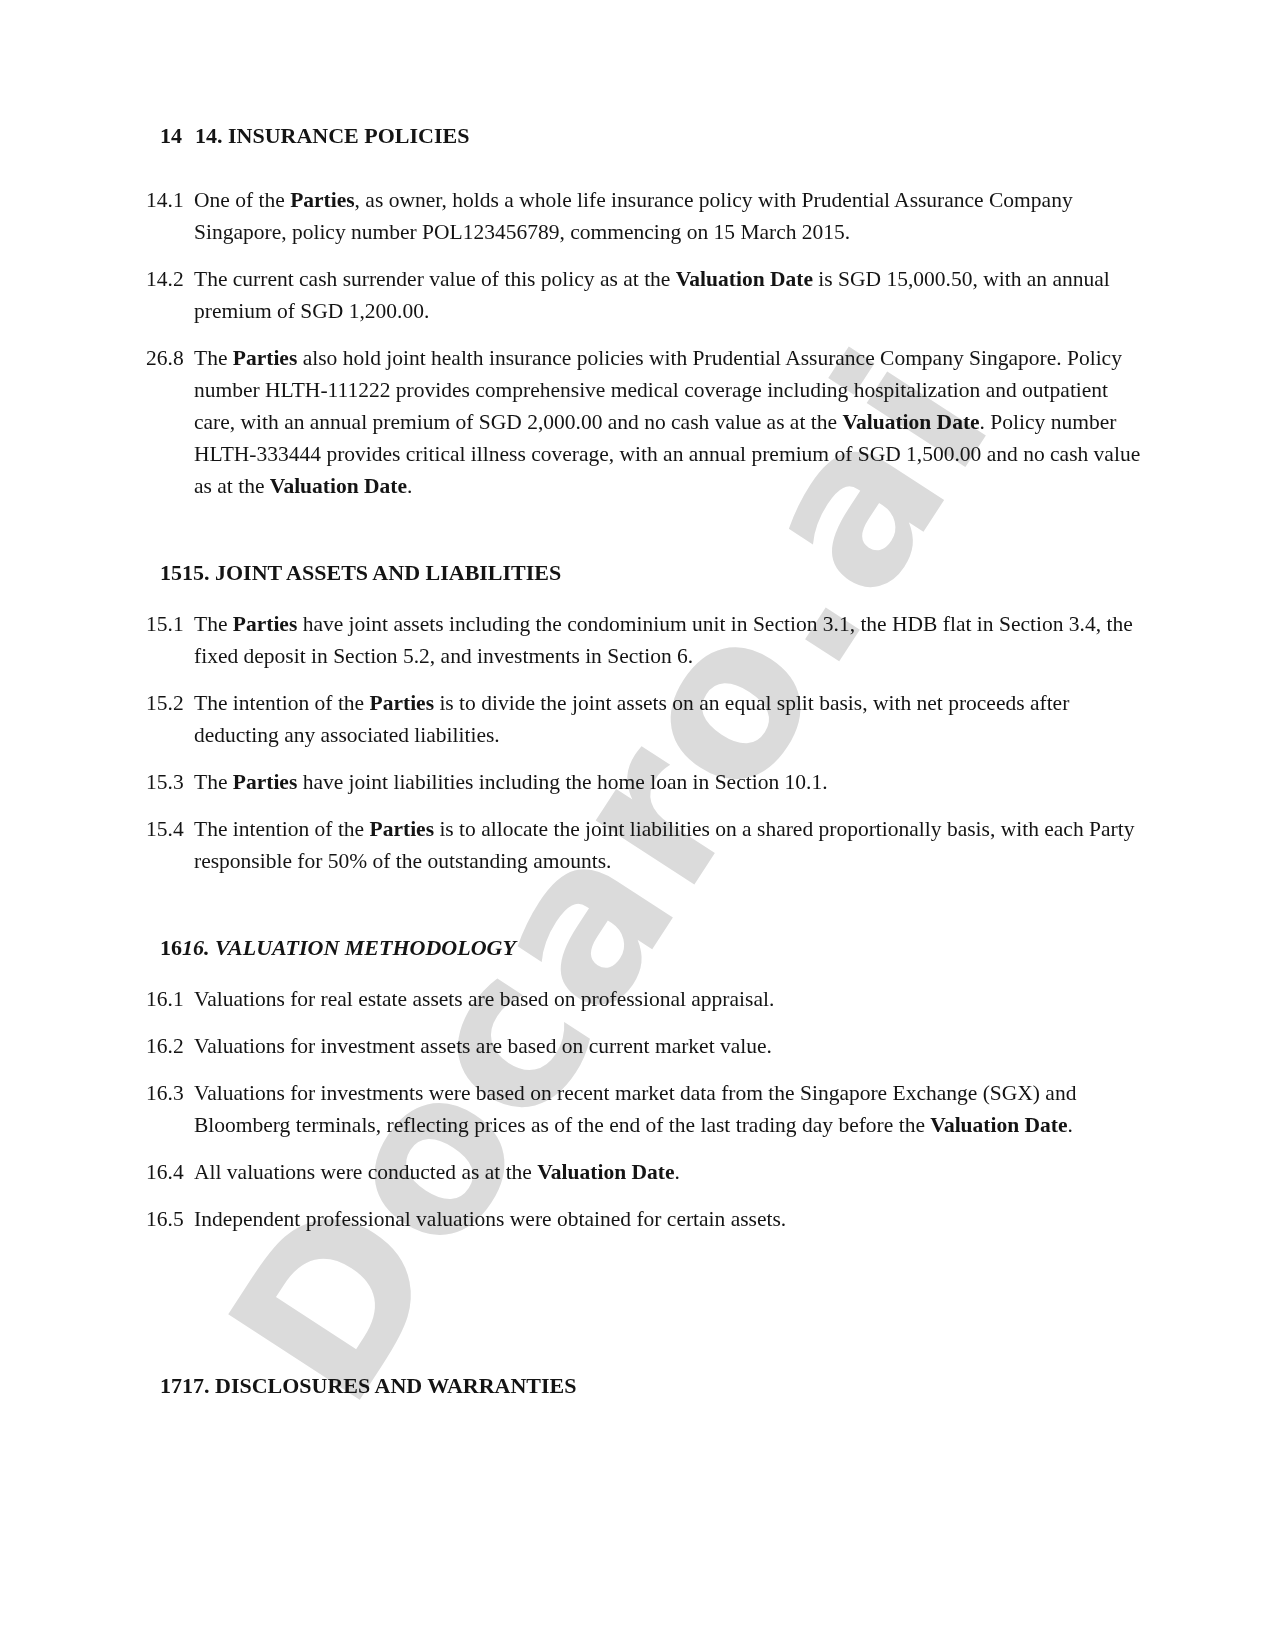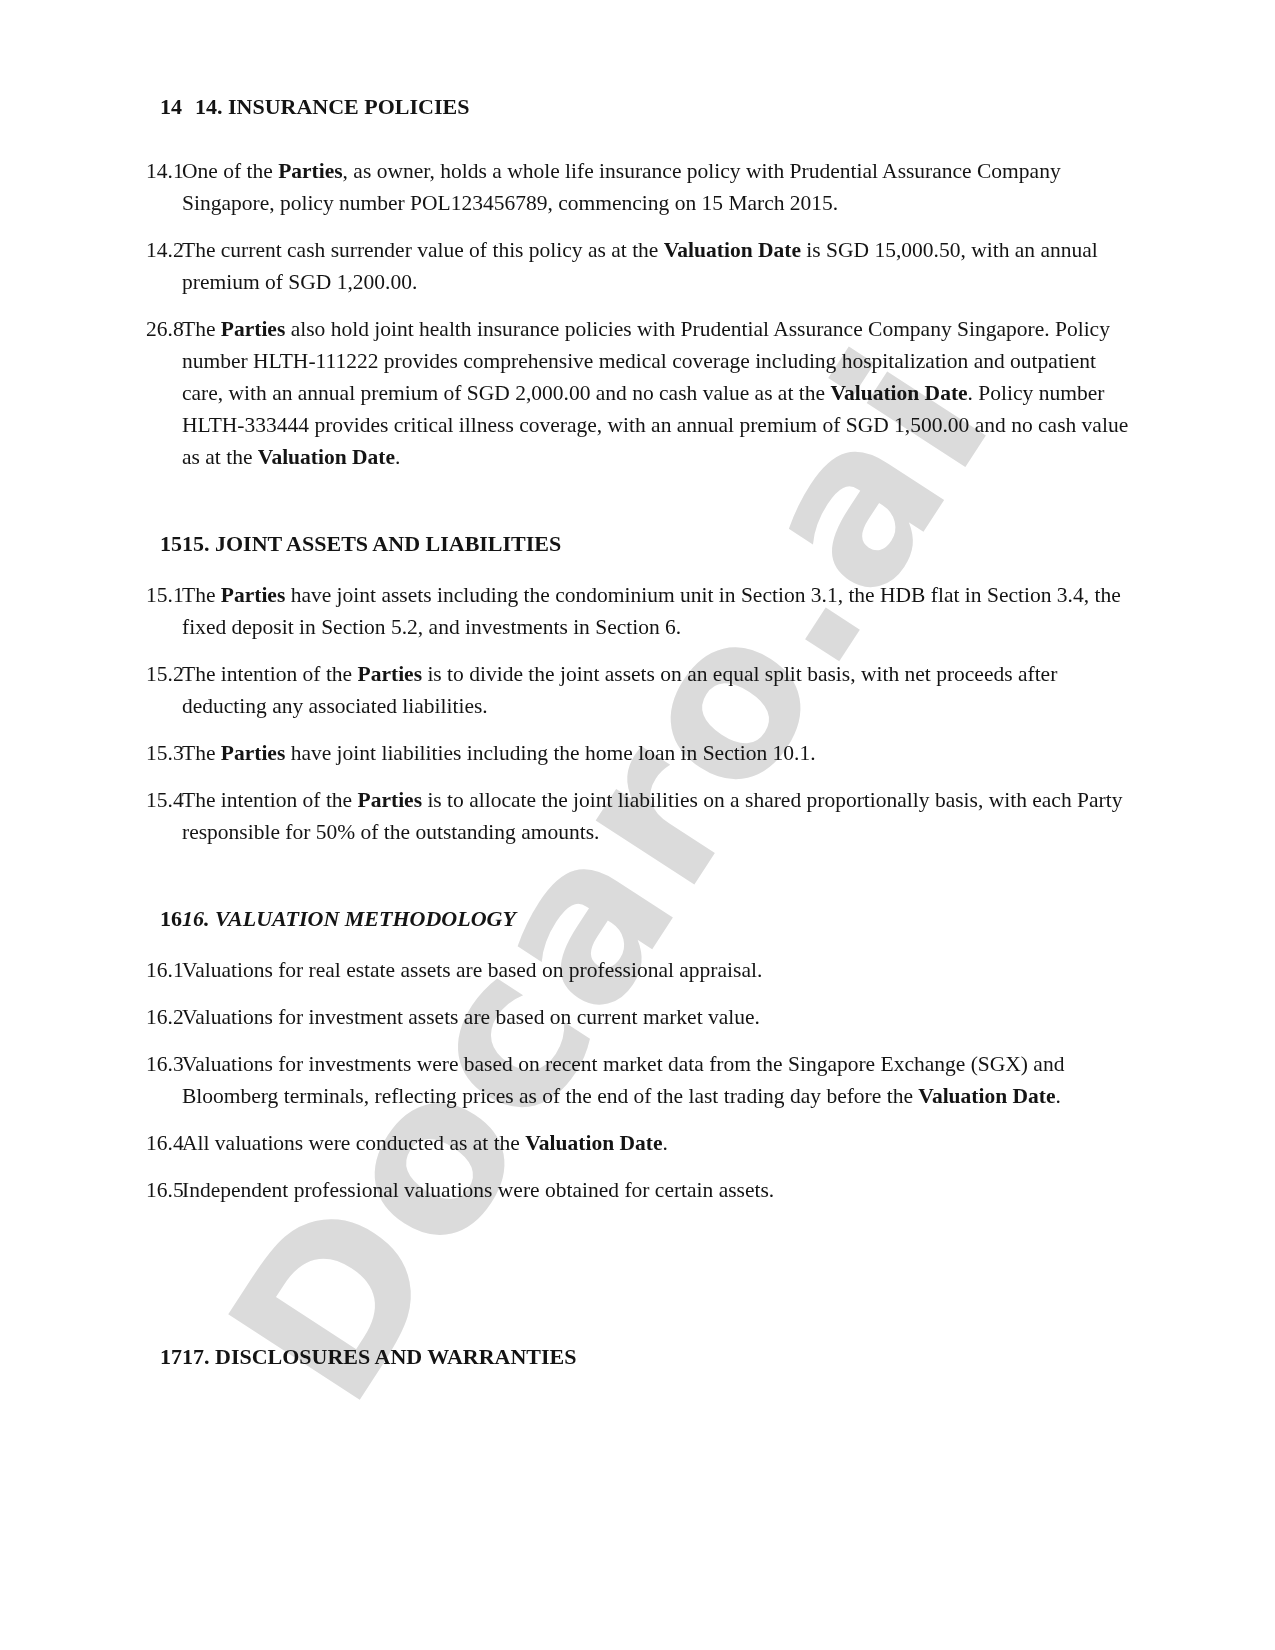--- a/index.html
+++ b/index.html
@@ -19,21 +19,21 @@
     font-weight: 700;
     font-size: 215px;
     letter-spacing: 0.02em;
     white-space: nowrap;
     z-index: 0;
     user-select: none;
   }
   .page {
     position: relative;
     z-index: 1;
-    padding: 79px 134px 0 146px;
+    padding: 108px 134px 0 146px;
     box-sizing: border-box;
   }
   .section + .section { margin-top: 56px; }
   .section:last-child { margin-top: 136px; }
   .row { display: flex; align-items: baseline; }
   .num {
     flex: 0 0 36px;
     width: 36px;
     text-align: right;
     white-space: nowrap;
@@ -43,20 +43,21 @@
     font-weight: 700;
     font-size: 22px;
     line-height: 30px;
     margin-bottom: 20px;
   }
   .heading-row .txt { margin-top: 0; margin-bottom: 0; }
   .item-row {
     font-size: 21.5px;
     line-height: 32px;
     margin-bottom: 15px;
+    gap: 12px;
   }
   .item-row p { margin: 0; }
   .item-row b { font-weight: 700; }
 </style>
 </head>
 <body style="color: rgb(20, 20, 20);">
 
 <div class="watermark" style="color: rgb(219, 219, 219);">Docaro.ai</div>
 
 <main class="page">

